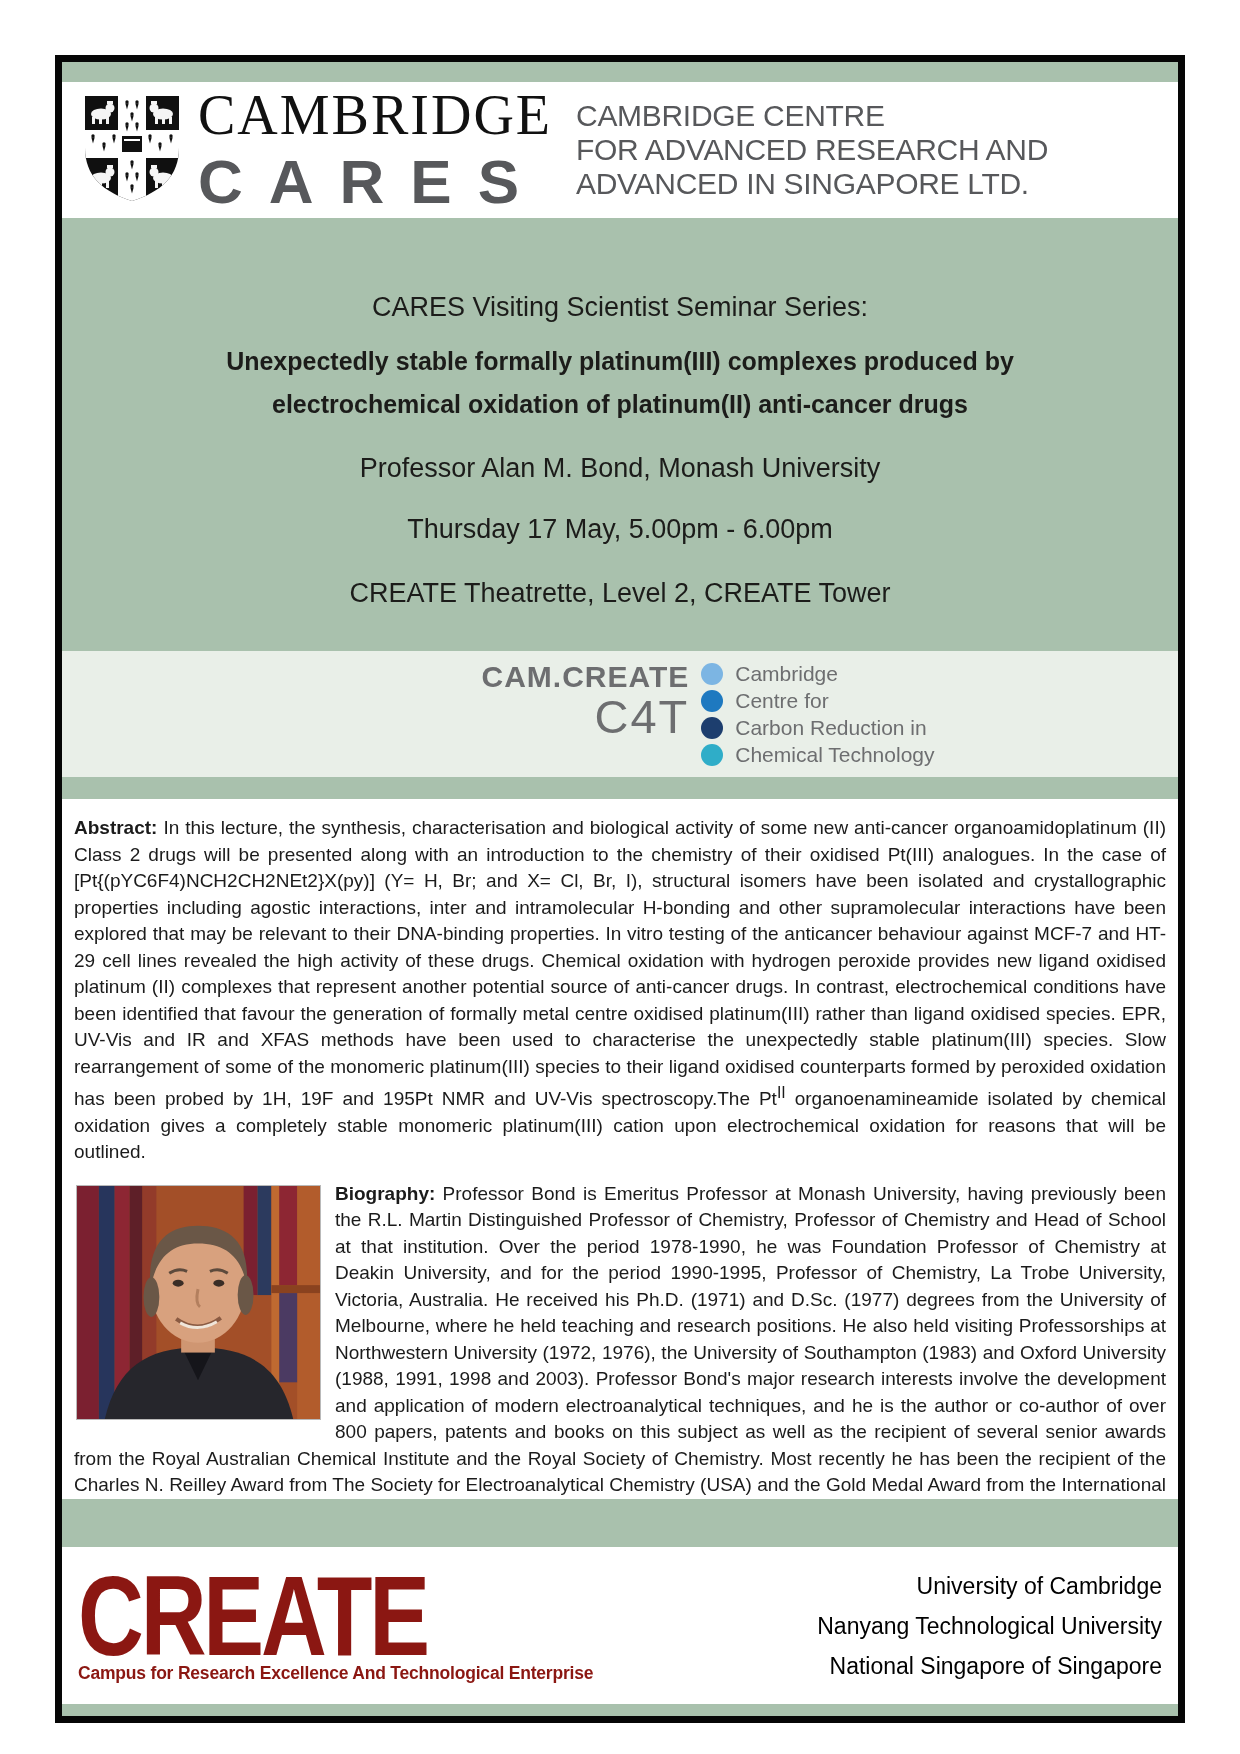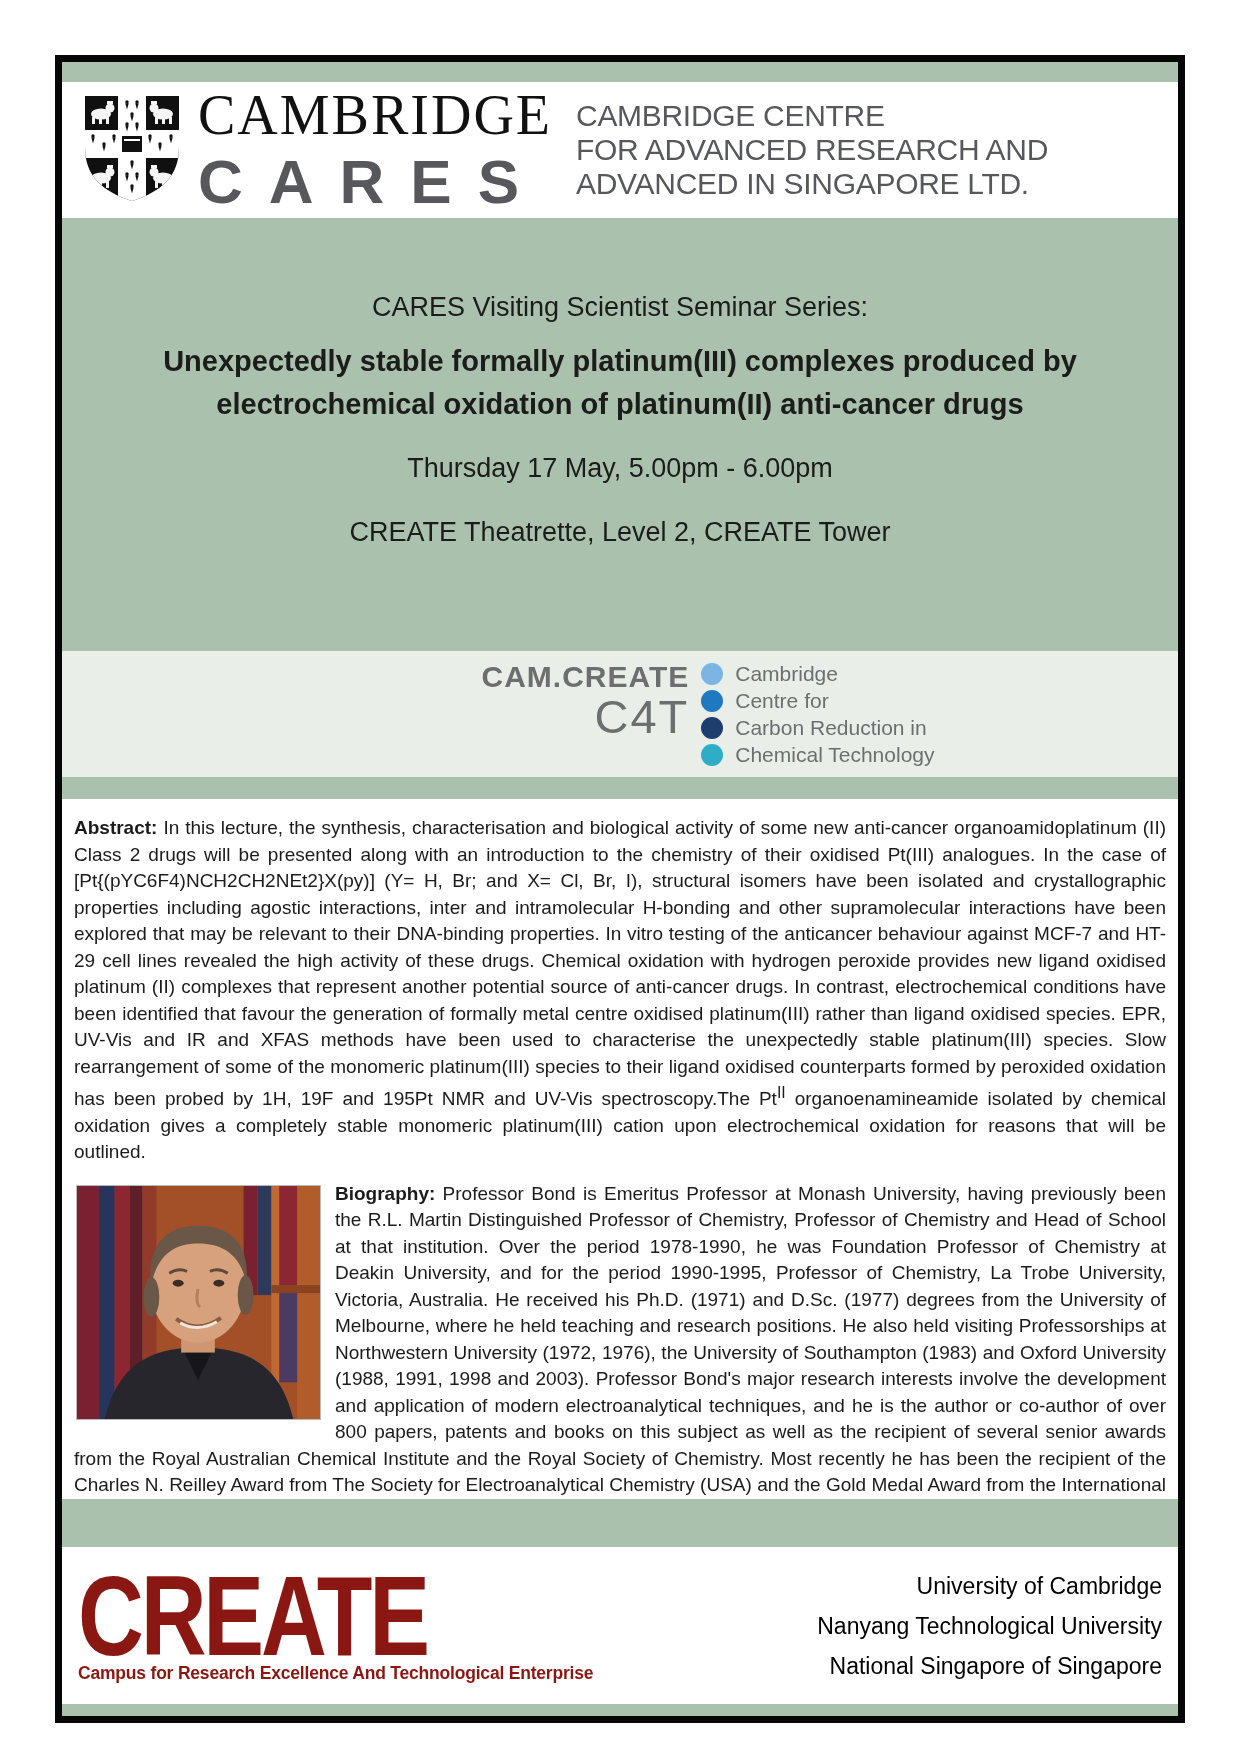--- a/index.html
+++ b/index.html
@@ -41,21 +41,21 @@
     letter-spacing:26px;line-height:1;margin-top:8px;
   }
   .org-name{
     margin-left:24px;color:var(--gray-text);font-size:30px;line-height:34px;
     letter-spacing:-0.3px;white-space:nowrap;
   }
 
   
   .seminar{height:433px;padding-top:68px;text-align:center;color:var(--ink);}
   .seminar .series{font-size:27px;line-height:43px;margin-bottom:11px;}
-  .seminar .title{font-size:29px;font-weight:bold;line-height:43px;margin-bottom:21px;}
+  .seminar .title{font-size:25px;font-weight:bold;line-height:43px;margin-bottom:21px;}
   .seminar .speaker{font-size:27px;line-height:43px;margin-bottom:18px;}
   .seminar .datetime{font-size:27px;line-height:43px;margin-bottom:21px;}
   .seminar .venue{font-size:27px;line-height:43px;}
 
   
   .c4t-band{
     height:126px;background:var(--light-band);
     display:flex;align-items:center;justify-content:center;
   }
   .c4t-logo{display:flex;align-items:flex-start;position:relative;left:88px;}
@@ -154,20 +154,21 @@
       <div>ADVANCED IN SINGAPORE LTD.</div>
     </div>
   </div>
 
   <div class="seminar">
     <div class="series">CARES Visiting Scientist Seminar Series:</div>
     <div class="title">
       <div>Unexpectedly stable formally platinum(III) complexes produced by</div>
       <div>electrochemical oxidation of platinum(II) anti-cancer drugs</div>
     </div>
+    <div class="speaker">Professor Alan M. Bond, Monash University</div>
     <div class="datetime">Thursday 17 May, 5.00pm - 6.00pm</div>
     <div class="venue">CREATE Theatrette, Level 2, CREATE Tower</div>
   </div>
 
   <div class="c4t-band">
     <div class="c4t-logo">
       <div class="c4t-names">
         <div class="cam-create">CAM.CREATE</div>
         <div class="c4t-big">C4T</div>
       </div>

